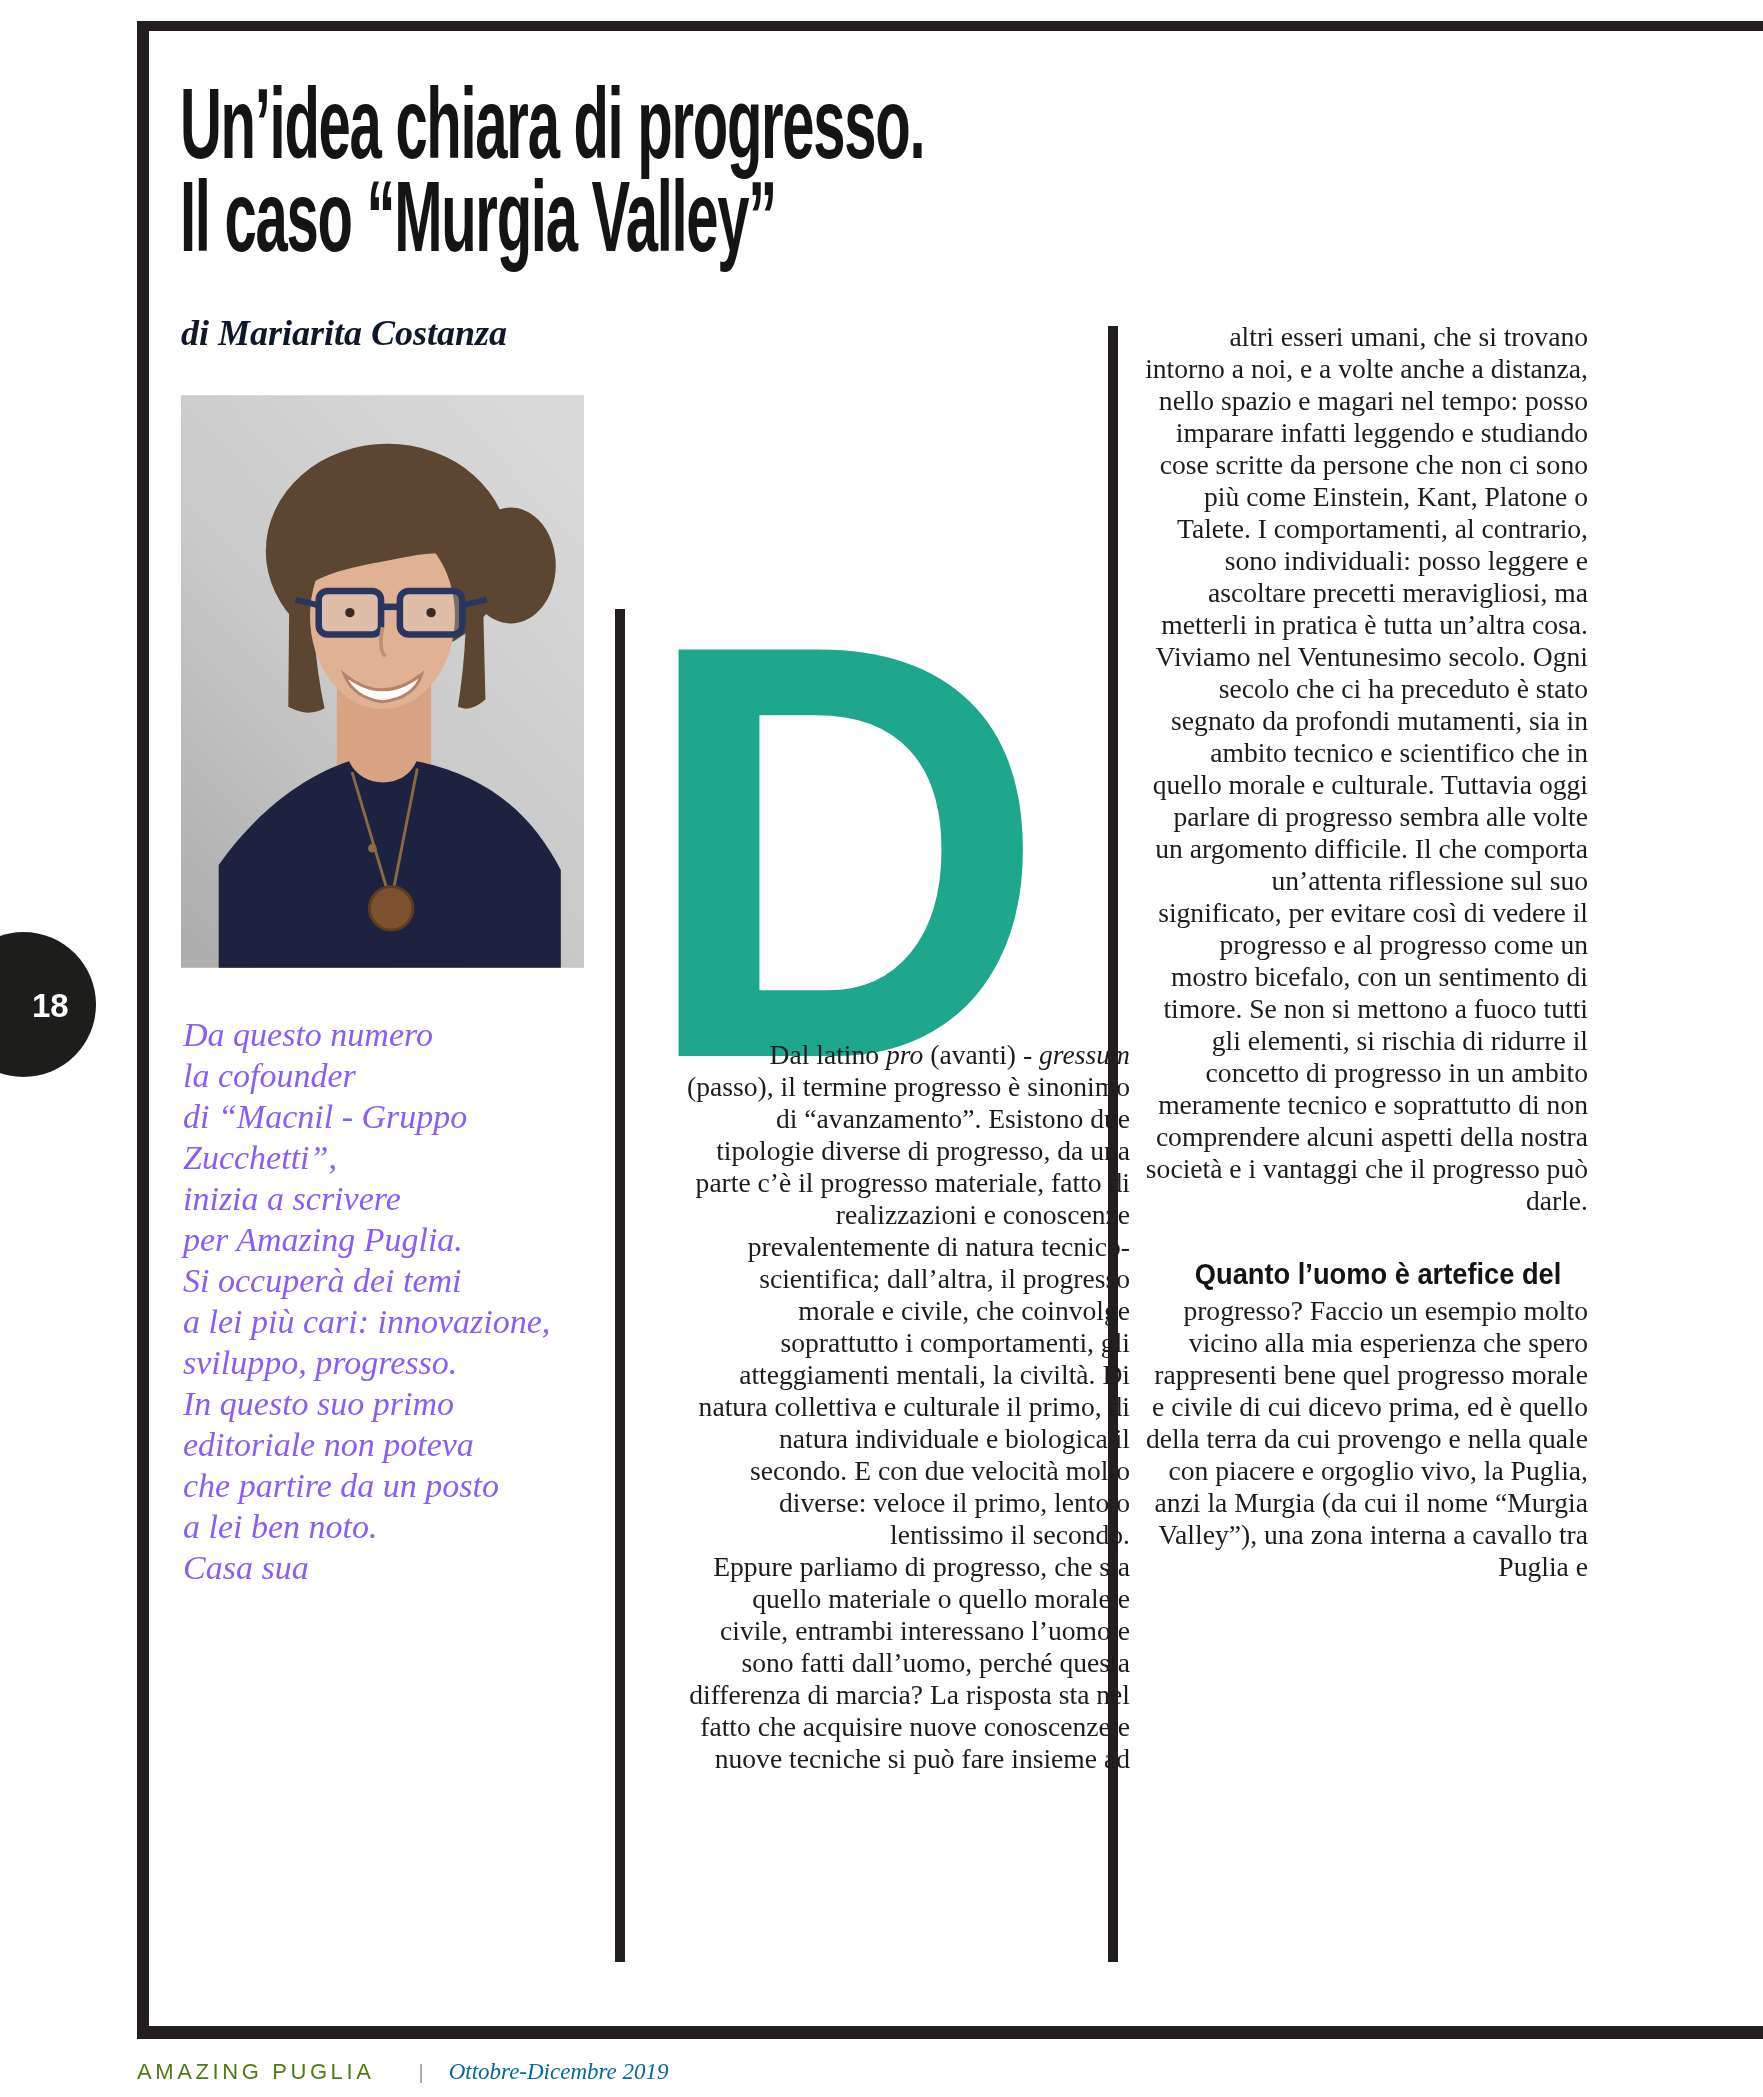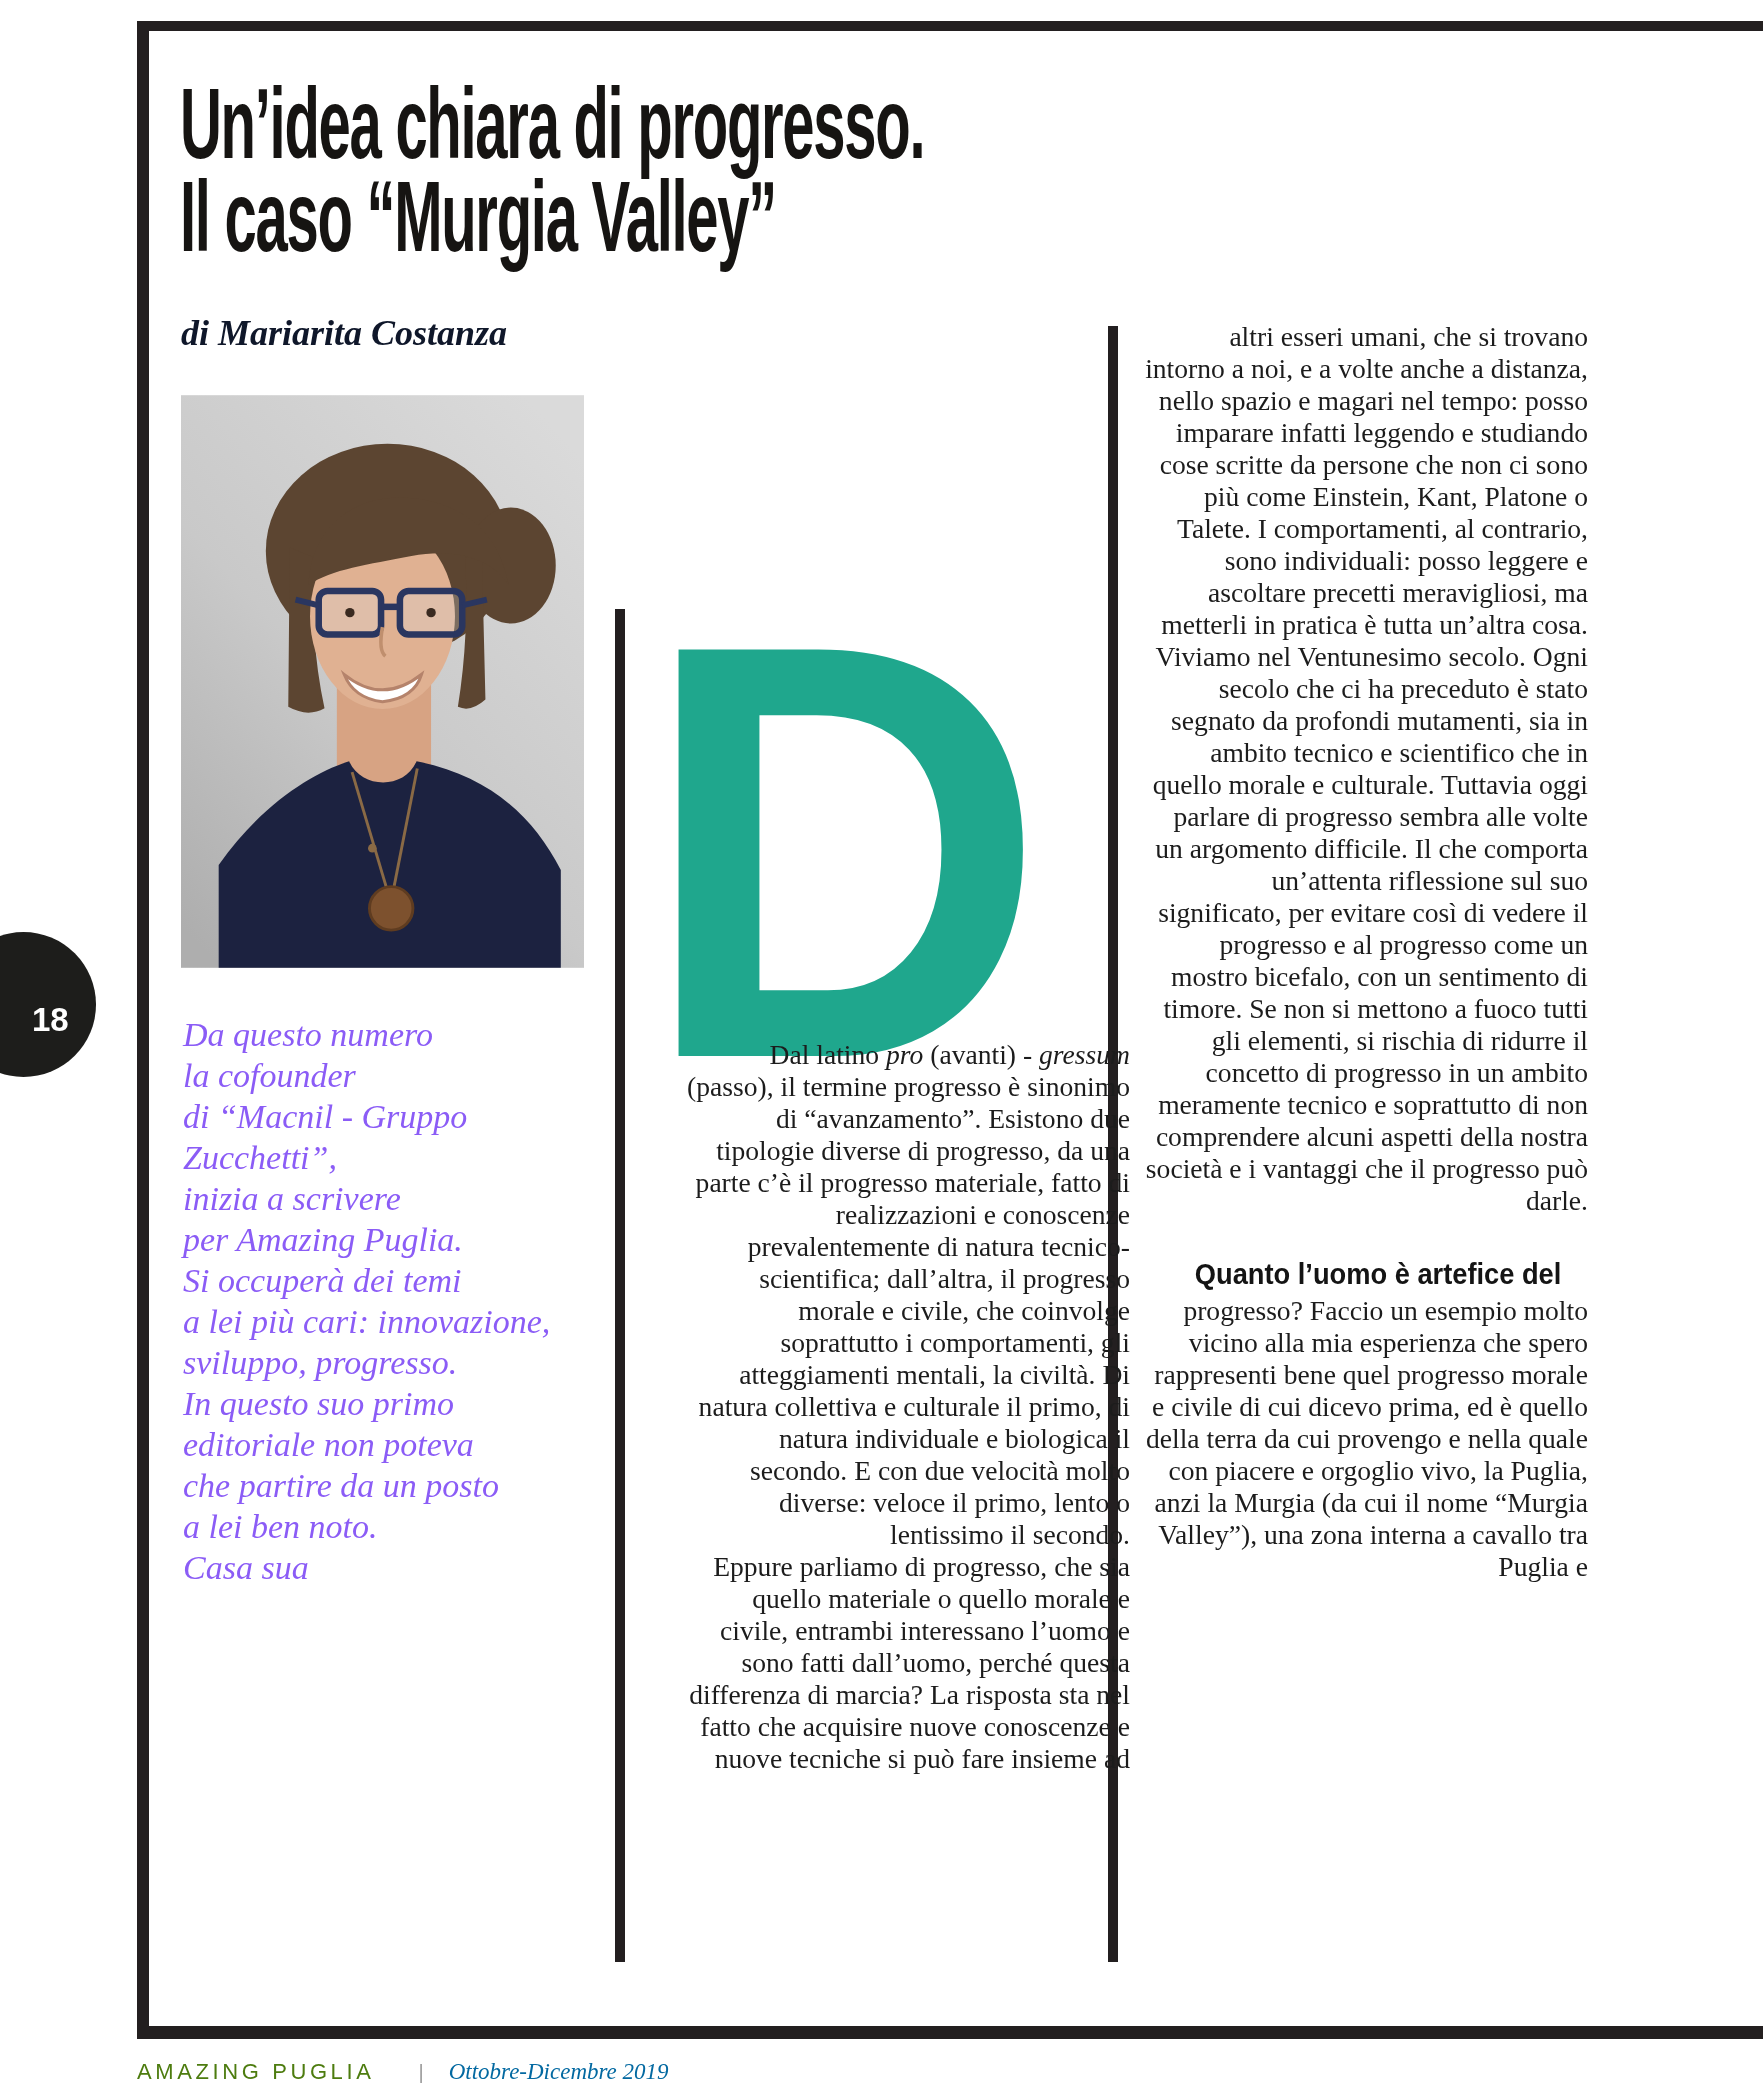--- a/index.html
+++ b/index.html
@@ -16,21 +16,21 @@
   .frame-top   {position:absolute;left:137px;top:21px;width:1627px;height:10px;background:#231f20;}
   .frame-left  {position:absolute;left:137px;top:21px;width:11.6px;height:2018px;background:#231f20;}
   .frame-bottom{position:absolute;left:137px;top:2026px;width:1627px;height:13px;background:#231f20;}
 
   
   .page-badge{
     position:absolute;left:-49px;top:932px;width:145px;height:145px;
     border-radius:50%;background:#1d1d1b;
   }
   .page-badge span{
-    position:absolute;left:81px;top:69px;
+    position:absolute;left:81px;top:55px;
     font-family:"Liberation Sans", sans-serif;
     font-weight:bold;font-size:33px;color:#ffffff;
   }
 
   
   .title{
     position:absolute;left:180px;top:77px;
     font-family:"Liberation Sans", sans-serif;
     font-weight:bold;
     font-size:100px;line-height:93px;

